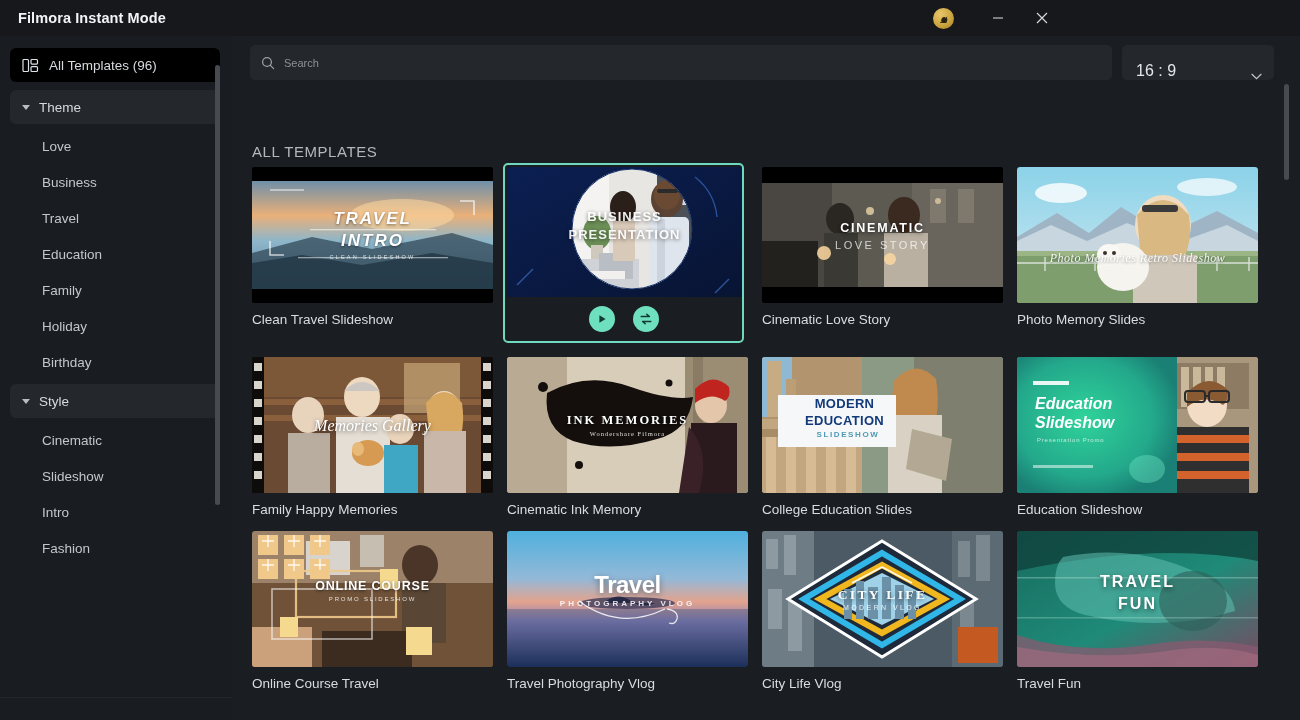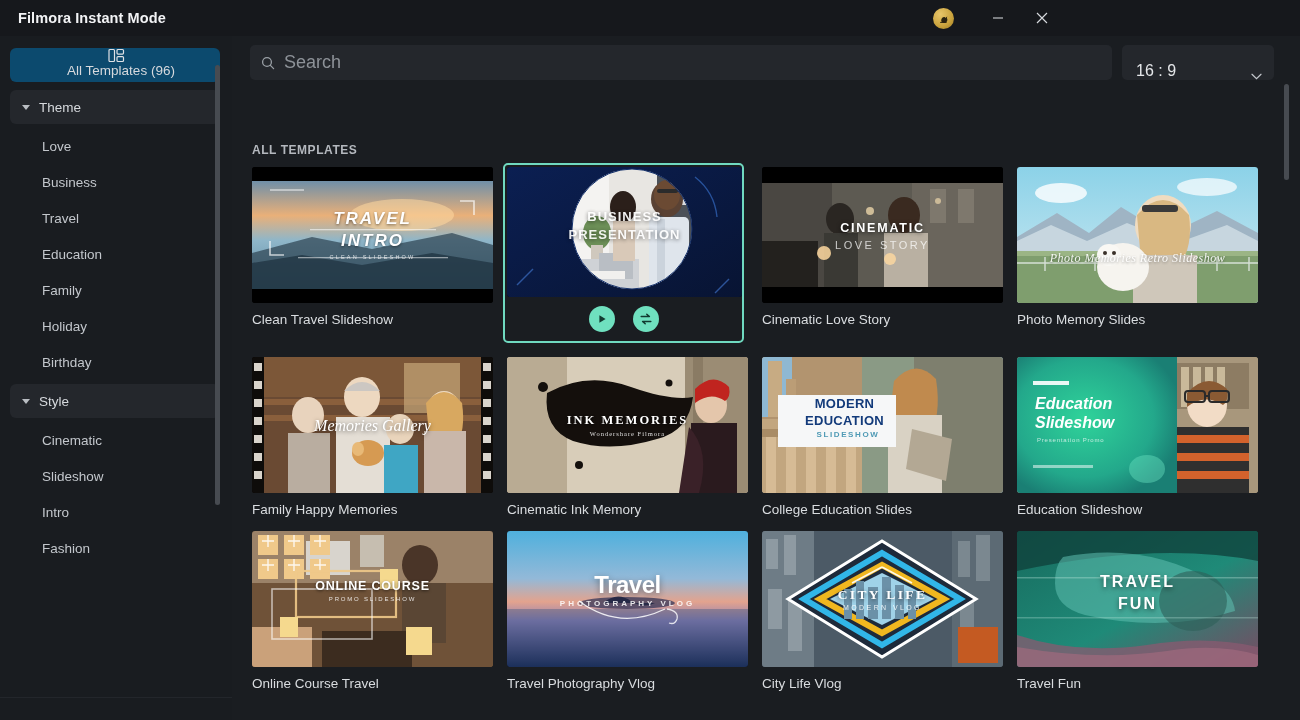--- a/index.html
+++ b/index.html
@@ -45,21 +45,21 @@
     position: absolute; left: 0; top: 36px; width: 232px; height: 684px;
     background: #191c20;
     overflow: hidden;
   }
   .sb-inner { padding: 12px 12px 0 10px; }
   .sb-row {
     height: 34px; display: flex; align-items: center;
     border-radius: 6px; padding-left: 12px; cursor: pointer;
     font-size: 13.5px; color: #d6d9dd; margin-bottom: 8px;
   }
-  .sb-row.active { background: #0c4a6e; flex-direction: column; }
+  .sb-row.active { background: #000000; }
   .sb-row.group { background: #24272c; font-size: 13.5px; color: #d6d9dd; }
   .sb-row.child {
     padding-left: 32px; background: transparent; margin-bottom: 8px;
     height: 28px; color: #c3c7cc; font-size: 13.5px;
   }
   .grid-icon { width: 17px; height: 15px; margin-right: 10px; flex: none; }
   .caret { width: 0; height: 0; border-left: 4.5px solid transparent; border-right: 4.5px solid transparent;
            border-top: 5px solid #b9bdc2; margin-right: 9px; flex: none; }
   .sb-scroll {
     position: absolute; left: 215px; top: 29px; width: 5px; height: 440px;
@@ -74,34 +74,34 @@
   }
   .topbar { position: absolute; left: 0; top: 0; width: 1068px; height: 54px; }
   .search-box {
     position: absolute; left: 18px; top: 9px; width: 862px; height: 35px;
     background: #24272c; border-radius: 5px; display: flex; align-items: center;
     padding-left: 11px; cursor: text;
   }
   .search-box svg { flex: none; }
   .search-input {
     background: transparent; border: 0; outline: none; margin-left: 9px;
-    color: #e4e6e9; font-size: 18px; font-family: "Liberation Sans", sans-serif;
+    color: #e4e6e9; font-size: 11px; font-family: "Liberation Sans", sans-serif;
     width: 780px;
   }
   .search-input::placeholder { color: #8d9298; }
   .ratio-select {
     position: absolute; left: 890px; top: 9px; width: 152px; height: 35px;
     background: #24272c; border-radius: 5px; display: flex; align-items: flex-end;
     justify-content: space-between; padding: 0 12px 0 14px; cursor: pointer;
     font-size: 16px; color: #e4e6e9;
   }
 
   .section-label {
     position: absolute; left: 20px; top: 107px;
-    font-size: 12px; letter-spacing: .55px; color: #b4b8be; font-weight: bold;
+    font-size: 15px; letter-spacing: .55px; color: #b4b8be; font-weight: normal;
   }
 
   .grid {
     position: absolute; left: 20px; top: 131px; width: 1030px; height: 553px;
     display: grid; grid-template-columns: repeat(4, 241px); gap: 14px 14px;
     align-content: start;
   }
   .card { width: 241px; cursor: pointer; position: relative; }
   .thumb-wrap {
     width: 241px; height: 136px; border-radius: 3px; overflow: hidden;

